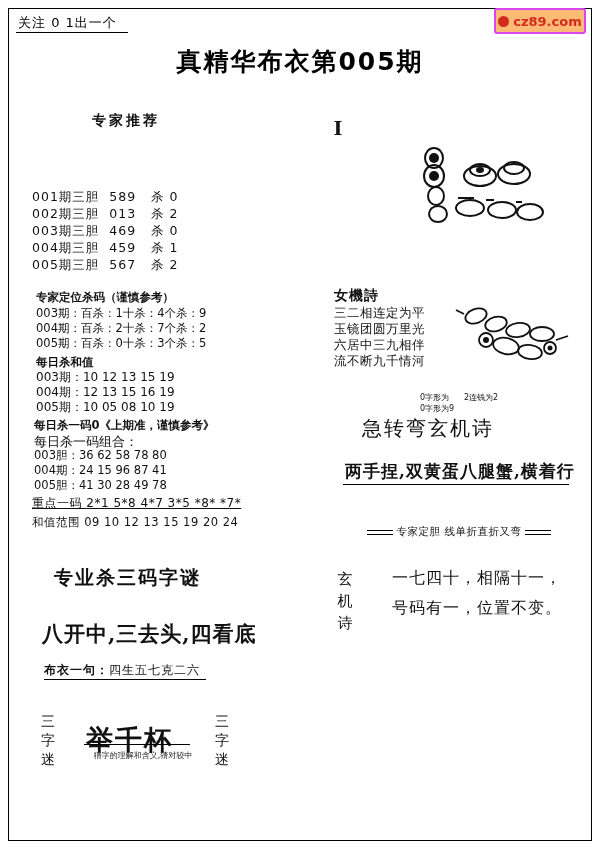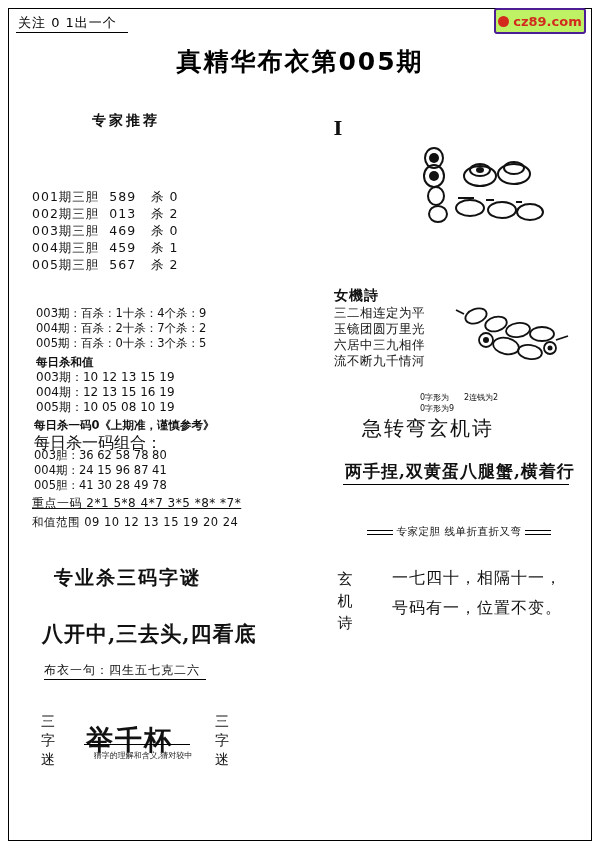--- a/index.html
+++ b/index.html
@@ -17,21 +17,21 @@
 
   
   .topnote{
     position:absolute;left:18px;top:14px;font-size:13px;letter-spacing:1px;
     color:#000;font-family:"DejaVu Sans","Liberation Sans",sans-serif;
   }
   .topnote-underline{position:absolute;left:16px;top:32px;width:112px;height:1px;background:#000;}
 
   .logo{
     position:absolute;right:14px;top:8px;width:88px;height:22px;
-    border:2px solid #4c1d95;border-radius:3px;background:#bef264;
+    border:2px solid #d946ef;border-radius:3px;background:#fdba74;
     display:flex;align-items:center;justify-content:center;gap:4px;
   }
   .logo .dot{width:11px;height:11px;border-radius:50%;background:#d32a1e;}
   .logo .txt{color:#d32a1e;font-size:13px;font-weight:bold;letter-spacing:0px;}
 
   .title{
     position:absolute;left:0;right:0;top:45px;text-align:center;
     font-size:25px;font-weight:bold;letter-spacing:2px;
     font-family:"DejaVu Serif","Liberation Serif",serif;color:#000;
   }
@@ -48,38 +48,38 @@
   }
   .three-dan .row{white-space:pre;}
 
   .kill-title{position:absolute;left:36px;top:290px;font-size:11.5px;font-weight:bold;}
   .kill-rows{position:absolute;left:36px;top:306px;font-size:11.5px;line-height:15px;}
 
   .sum-title{position:absolute;left:36px;top:355px;font-size:11.5px;font-weight:bold;}
   .sum-rows{position:absolute;left:36px;top:370px;font-size:12px;line-height:15px;}
 
   .one-title{position:absolute;left:34px;top:418px;font-size:11.5px;font-weight:bold;}
-  .one-sub{position:absolute;left:34px;top:433px;font-size:16px;}
+  .one-sub{position:absolute;left:34px;top:433px;font-size:13px;}
   .one-rows{position:absolute;left:34px;top:448px;font-size:11.5px;line-height:15px;}
 
   .focus-row{position:absolute;left:32px;top:495px;font-size:12px;letter-spacing:0.5px;text-decoration:underline;}
   .sumrange-row{position:absolute;left:32px;top:515px;font-size:11.5px;letter-spacing:0.5px;}
 
   .riddle-title{
     position:absolute;left:54px;top:565px;font-size:19px;font-weight:bold;letter-spacing:2px;
     font-family:"DejaVu Serif","Liberation Serif",serif;
   }
   .riddle-main{
     position:absolute;left:42px;top:620px;font-size:21px;font-weight:bold;letter-spacing:1px;
     font-family:"DejaVu Serif","Liberation Serif",serif;
   }
   .buyi-line{
     position:absolute;left:44px;top:662px;font-size:12px;letter-spacing:1px;
   }
-  .buyi-line .lead{font-weight:normal;font-family:"DejaVu Serif","Liberation Serif",serif;}
+  .buyi-line .lead{font-weight:bold;font-family:"DejaVu Serif","Liberation Serif",serif;}
   .buyi-line .val{font-family:"DejaVu Serif","Liberation Serif",serif;}
   .buyi-underline{position:absolute;left:44px;top:679px;width:162px;height:1px;background:#000;}
 
   .zi3-left{
     position:absolute;left:36px;top:712px;width:24px;font-size:14px;line-height:19px;
     text-align:center;font-family:"DejaVu Serif","Liberation Serif",serif;
   }
   .zi3-right{
     position:absolute;left:210px;top:712px;width:24px;font-size:14px;line-height:19px;
     text-align:center;font-family:"DejaVu Serif","Liberation Serif",serif;
@@ -166,20 +166,21 @@
   <div class="expert-rec">专家推荐</div>
 
   <div class="three-dan">
     <div class="row">001期三胆  589   杀 0</div>
     <div class="row">002期三胆  013   杀 2</div>
     <div class="row">003期三胆  469   杀 0</div>
     <div class="row">004期三胆  459   杀 1</div>
     <div class="row">005期三胆  567   杀 2</div>
   </div>
 
+  <div class="kill-title">专家定位杀码（谨慎参考）</div>
   <div class="kill-rows">
     <div class="row">003期：百杀：1十杀：4个杀：9</div>
     <div class="row">004期：百杀：2十杀：7个杀：2</div>
     <div class="row">005期：百杀：0十杀：3个杀：5</div>
   </div>
 
   <div class="sum-title">每日杀和值</div>
   <div class="sum-rows">
     <div class="row">003期：10  12  13  15  19</div>
     <div class="row">004期：12  13  15  16  19</div>

